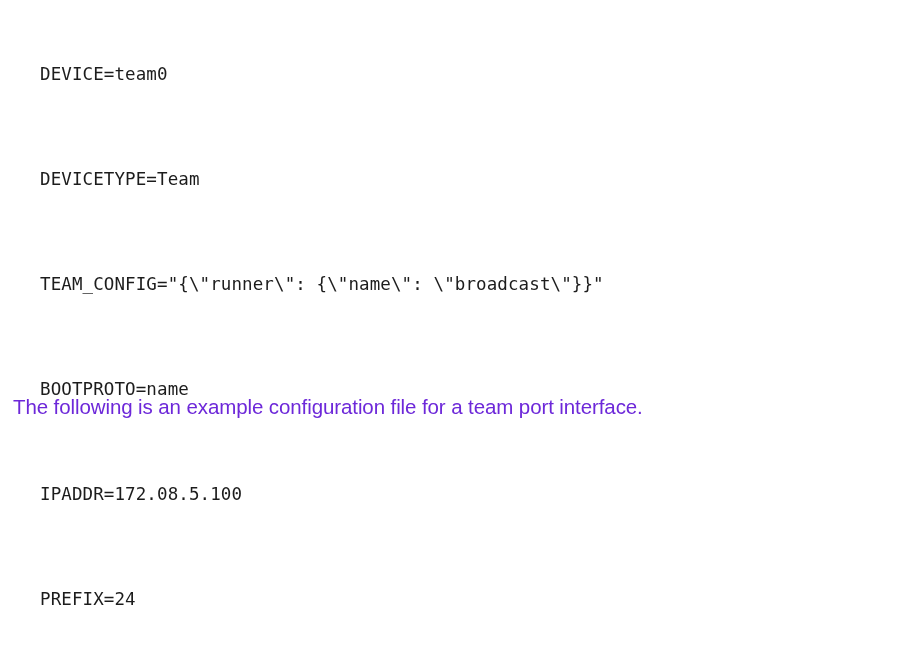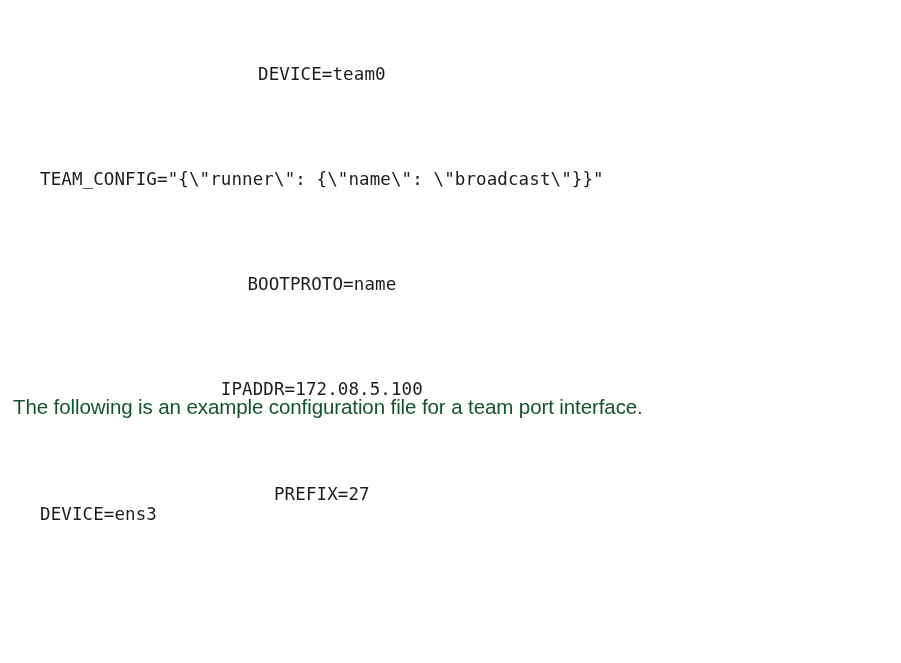--- a/index.html
+++ b/index.html
@@ -13,21 +13,20 @@
     overflow: hidden;
     font-family: "Liberation Sans", sans-serif;
     color: #1a1a1a;
     position: relative;
   }
   .page {
     position: relative;
     width: 897px;
     height: 663px;
     background: #ffffff;
-    text-align: center;
   }
 
   
   .code-block {
     position: absolute;
     left: 40px;
     font-family: "DejaVu Sans Mono", "Liberation Mono", monospace;
     font-size: 17.5px;
     line-height: 35px;
     letter-spacing: 0.1px;
@@ -47,42 +46,43 @@
   }
 
   
   .prose {
     position: absolute;
     left: 13px;
     top: 371px;
     font-family: "Liberation Sans", sans-serif;
     font-size: 20.5px;
     line-height: 30px;
-    color: #14532d;
+    color: #6d28d9;
     letter-spacing: -0.1px;
     white-space: nowrap;
   }
 </style>
 </head>
 <body>
 
 <div class="page">
 
   <pre class="code-block" id="code-block-team">    <div class="code-line">DEVICE=team0</div>
+    <div class="code-line">DEVICETYPE=Team</div>
     <div class="code-line">TEAM_CONFIG="{\"runner\": {\"name\": \"broadcast\"}}"</div>
     <div class="code-line">BOOTPROTO=name</div>
     <div class="code-line">IPADDR=172.08.5.100</div>
-    <div class="code-line">PREFIX=27</div>
+    <div class="code-line">PREFIX=24</div>
     
     
     
   </pre>
 
   <p class="prose">The following is an example configuration file for a team port interface.</p>
 
-  <pre class="code-block" id="code-block-teamport">    <div class="code-line">DEVICE=ens3</div>
+  <pre class="code-block" id="code-block-teamport">    
     
     
     
     
   </pre>
 
 </div>
 
 </body></html>

